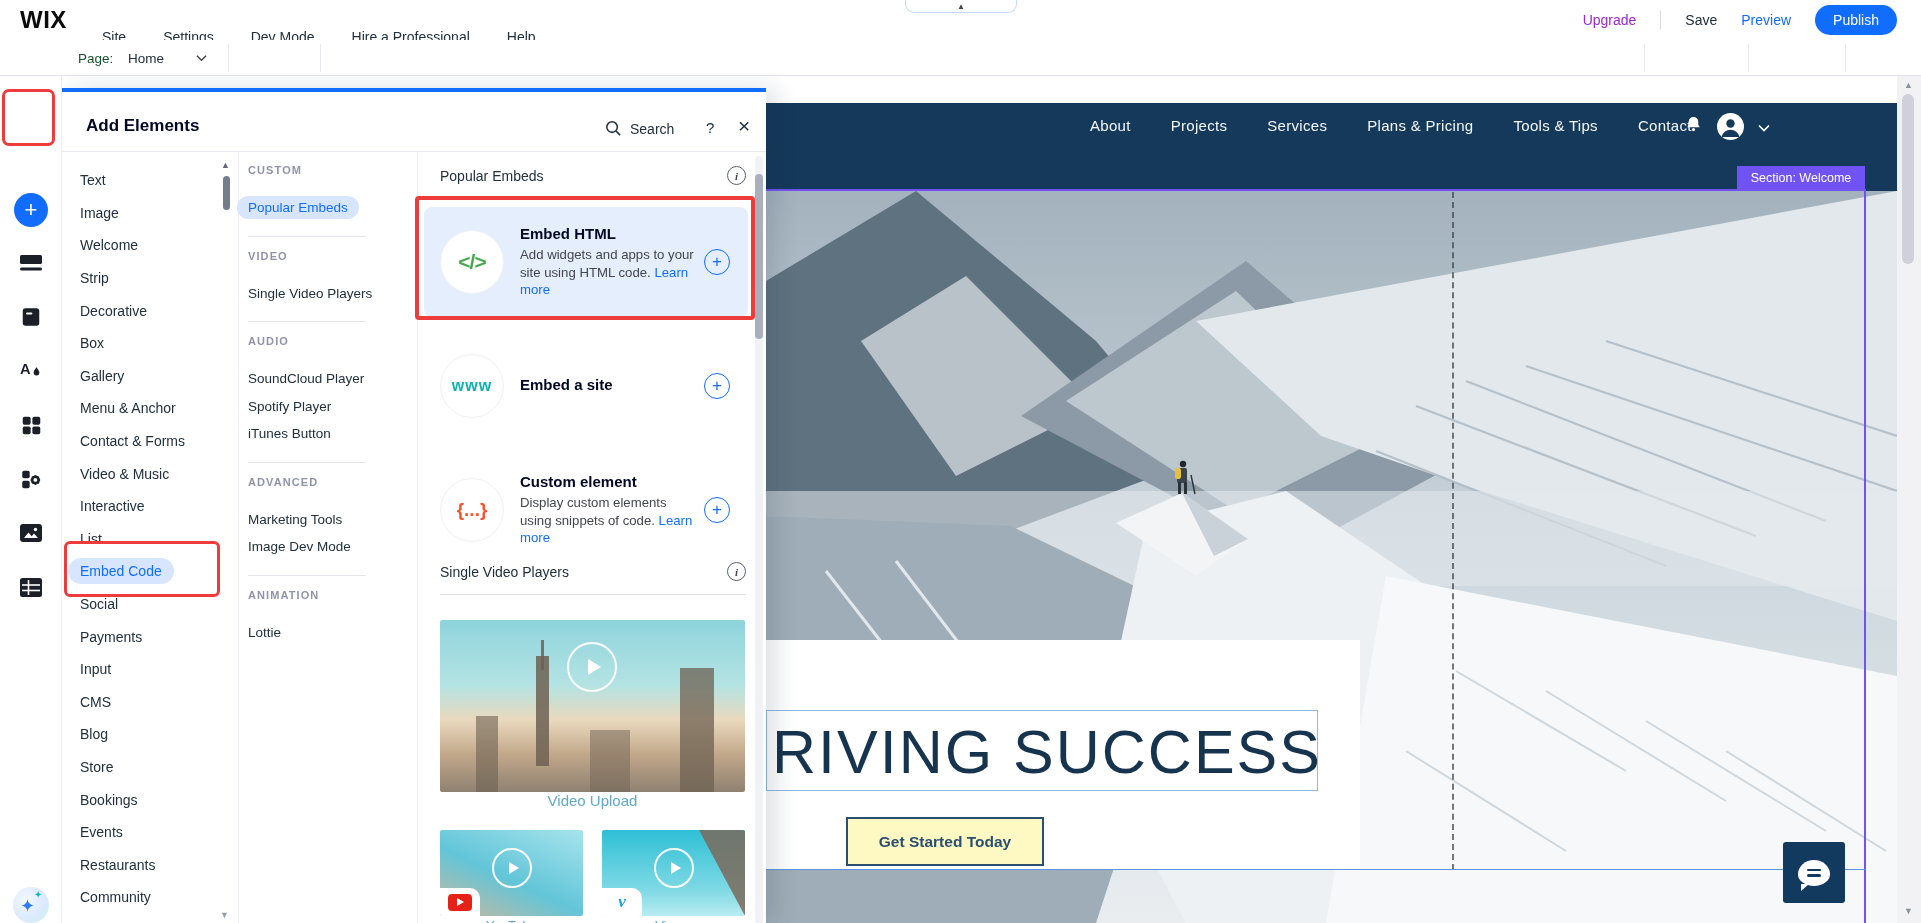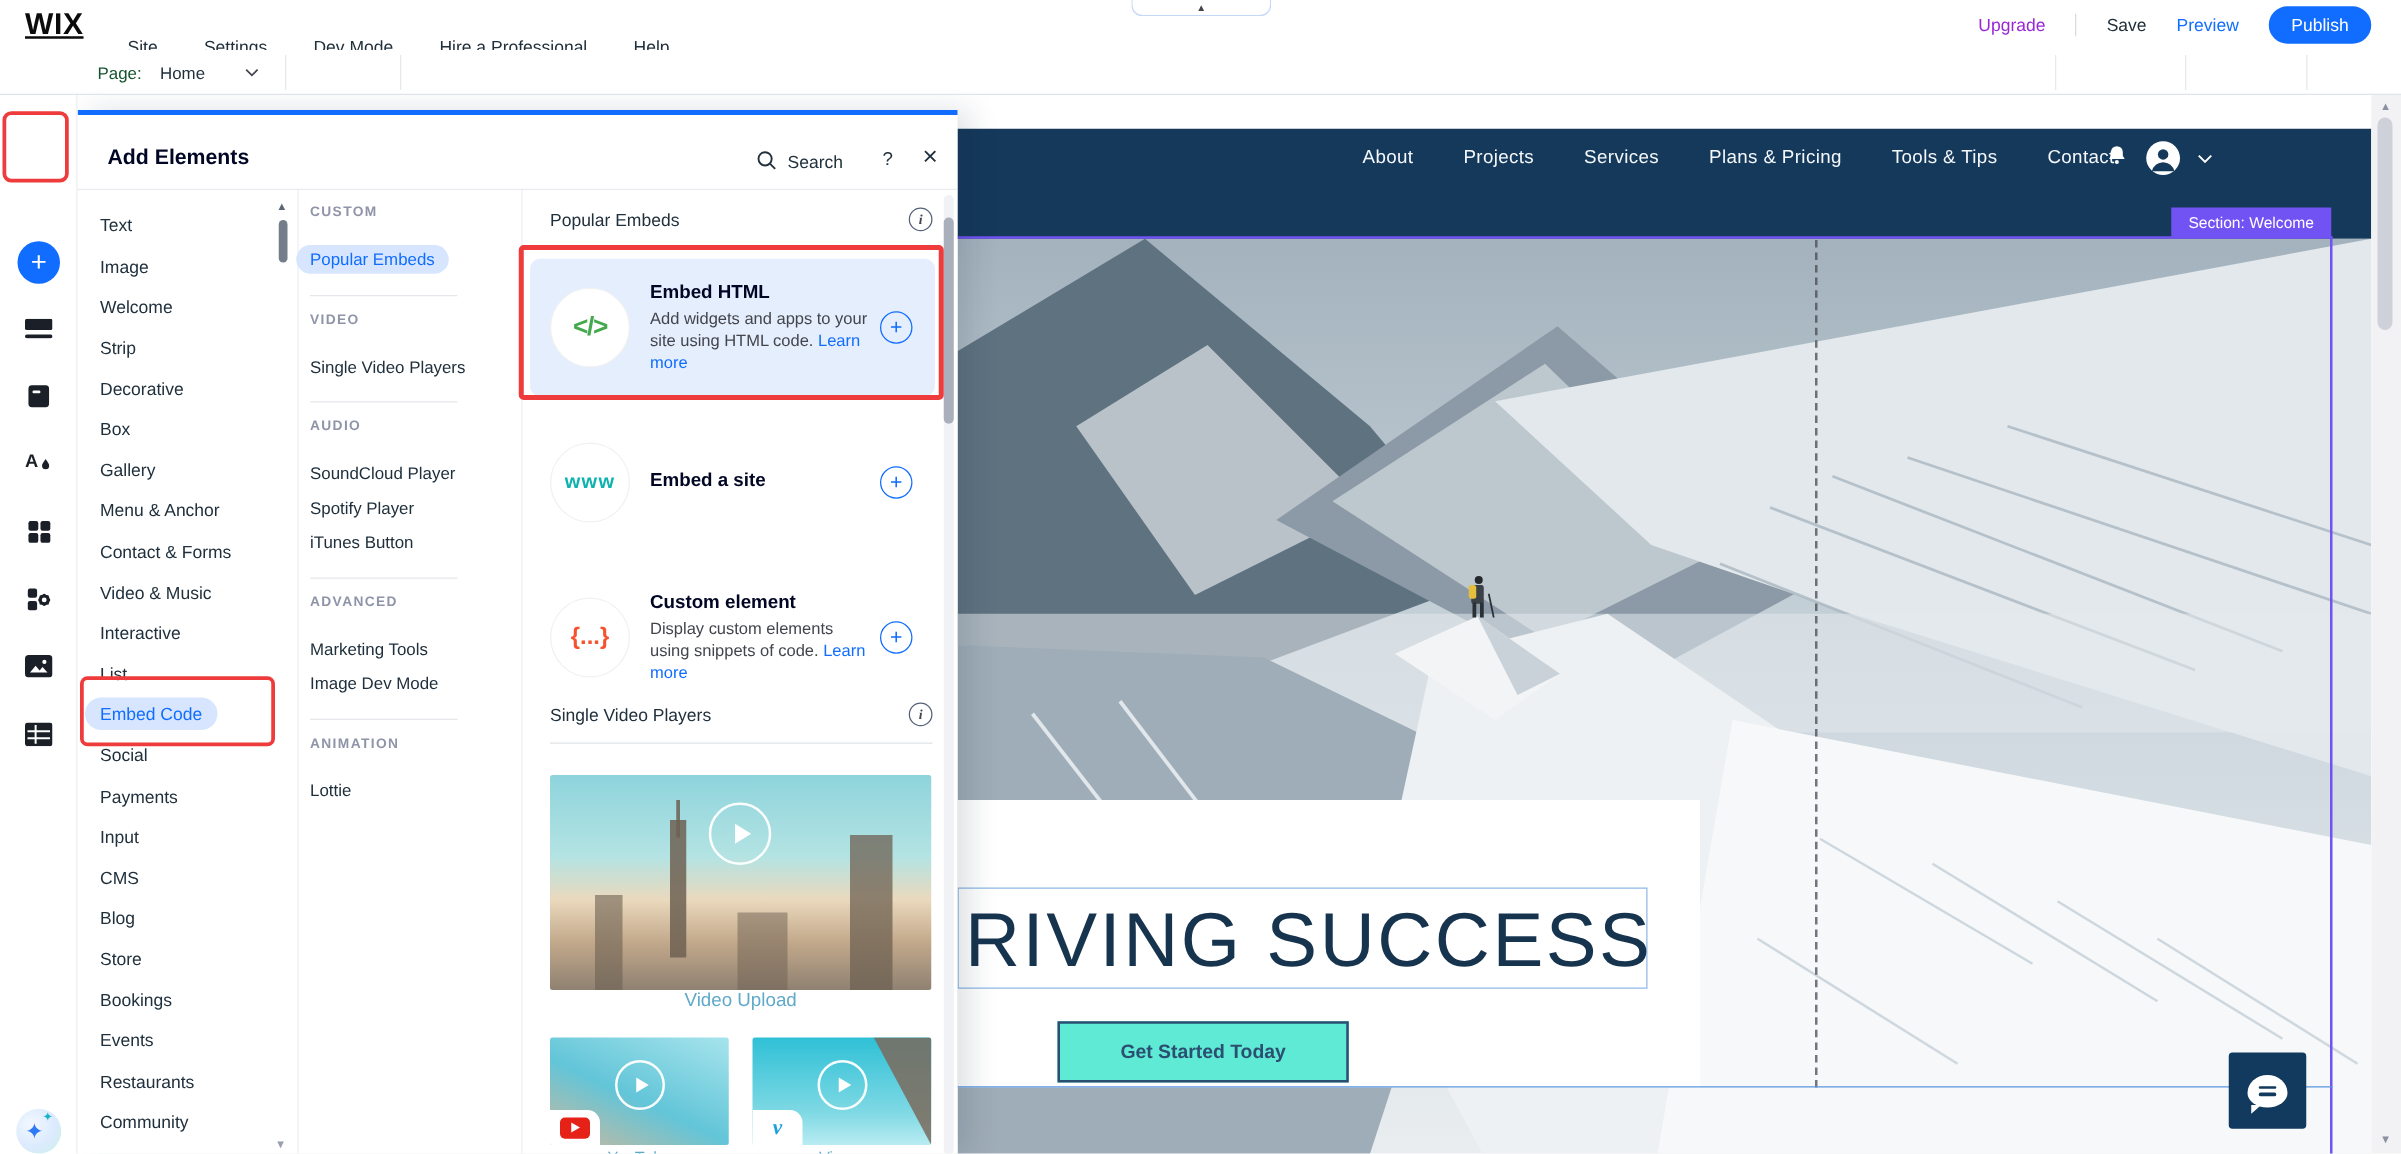--- a/index.html
+++ b/index.html
@@ -3,21 +3,21 @@
 <meta charset="utf-8">
 <style>
   * { margin:0; padding:0; box-sizing:border-box; }
   html,body { width:1921px; height:923px; overflow:hidden; background:#fff;
     font-family:"Liberation Sans","DejaVu Sans",sans-serif; color:#20303c; }
   .stage { position:absolute; top:0; left:0; width:1921px; height:923px; overflow:hidden; }
   .abs { position:absolute; }
 
   
   .topbar { position:absolute; top:0; left:0; width:1921px; height:40px; background:#fff; z-index:30; }
-  .wix-logo { position:absolute; left:20px; top:6px; font-size:24px; font-weight:800; letter-spacing:.5px; color:#0b0b0b;text-decoration:underline; }
+  .wix-logo { position:absolute; left:20px; top:6px; font-size:24px; font-weight:800; letter-spacing:.5px; color:#0b0b0b; }
   .top-menu { position:absolute; left:102px; top:29px; display:flex; gap:37px; font-size:14px; color:#20303c; }
   .top-menu div { cursor:pointer; }
   .top-right { position:absolute; right:24px; top:5px; height:30px; display:flex; align-items:center; gap:24px; font-size:14px; }
   .upgrade { color:#9a27d5; }
   .tdiv { width:1px; height:18px; background:#d7dadf; }
   .preview { color:#116dff; }
   .publish-btn { background:#116dff; color:#fff; border-radius:17px; padding:7px 18px; font-size:14px; }
   .collapse-pill { position:absolute; left:905px; top:0; width:112px; height:13px; background:#fff;
     border:1px solid #c6d8f7; border-top:none; border-radius:0 0 9px 9px; z-index:31;
     display:flex; align-items:center; justify-content:center; font-size:8px; color:#42454c; }
@@ -134,21 +134,21 @@
   .purple-vline { position:absolute; left:1864px; top:189px; width:2px; height:734px; background:#7152f3; z-index:4; }
   .section-badge { position:absolute; left:1737px; top:166px; width:128px; height:24px; background:#7152f3; color:#fff;
      font-size:12.5px; display:flex; align-items:center; justify-content:center; z-index:4; }
   .dashed-vline { position:absolute; left:1452px; top:192px; height:678px; width:0; border-left:2px dashed rgba(70,74,80,.75); z-index:3; }
   .hero-white { position:absolute; left:766px; top:640px; width:594px; height:230px; background:#fff; z-index:3; }
   .sel-box { position:absolute; border:1px solid #8fb8e6; z-index:4; }
   .hero-sub { left:774px; top:658px; width:452px; height:41px; display:flex; align-items:center; padding-left:26px;
      font-size:25px; color:#16364f; letter-spacing:.5px; background:#fff; }
   .hero-title-box { left:766px; top:710px; width:552px; height:81px; background:#fff; overflow:visible; }
   .hero-title { position:absolute; left:-12px; top:6px; font-size:61px; font-weight:300; letter-spacing:2px; color:#173click?452; color:#17344f; white-space:nowrap;padding-left:17px; }
-  .cta { position:absolute; left:846px; top:817px; width:233px; height:49px; background:#5eead4; border:2px solid #2b4f70; z-index:4;
+  .cta { position:absolute; left:846px; top:817px; width:198px; height:49px; background:#fef9c3; border:2px solid #2b4f70; z-index:4;
      display:flex; align-items:center; justify-content:center; font-size:15.5px; font-weight:700; color:#2b4f70; cursor:pointer; }
   .blue-hline { position:absolute; left:766px; top:869px; width:1100px; height:0; border-top:1.5px solid #5a96e0; z-index:4; }
   .chat { position:absolute; left:1783px; top:842px; width:62px; height:61px; background:#123a5e; border-radius:3px; z-index:5;
      display:flex; align-items:center; justify-content:center; cursor:pointer; }
   .bubble { position:relative; width:32px; height:26px; background:#fff; border-radius:50% 50% 50% 50%/55% 55% 45% 45%;
      display:flex; flex-direction:column; align-items:center; justify-content:center; gap:3px; }
   .bubble::after { content:""; position:absolute; left:3px; bottom:-5px; border-style:solid; border-width:7px 8px 0 0; border-color:#fff transparent transparent transparent; }
   .bubble div { width:14px; height:2.5px; background:#123a5e; border-radius:2px; }
   .gutter { position:absolute; left:1897px; top:76px; width:24px; height:847px; background:#f2f2f5; z-index:6; }
   .gut-thumb { position:absolute; left:5px; top:18px; width:12px; height:170px; background:#ced1d9; border-radius:6px; }

